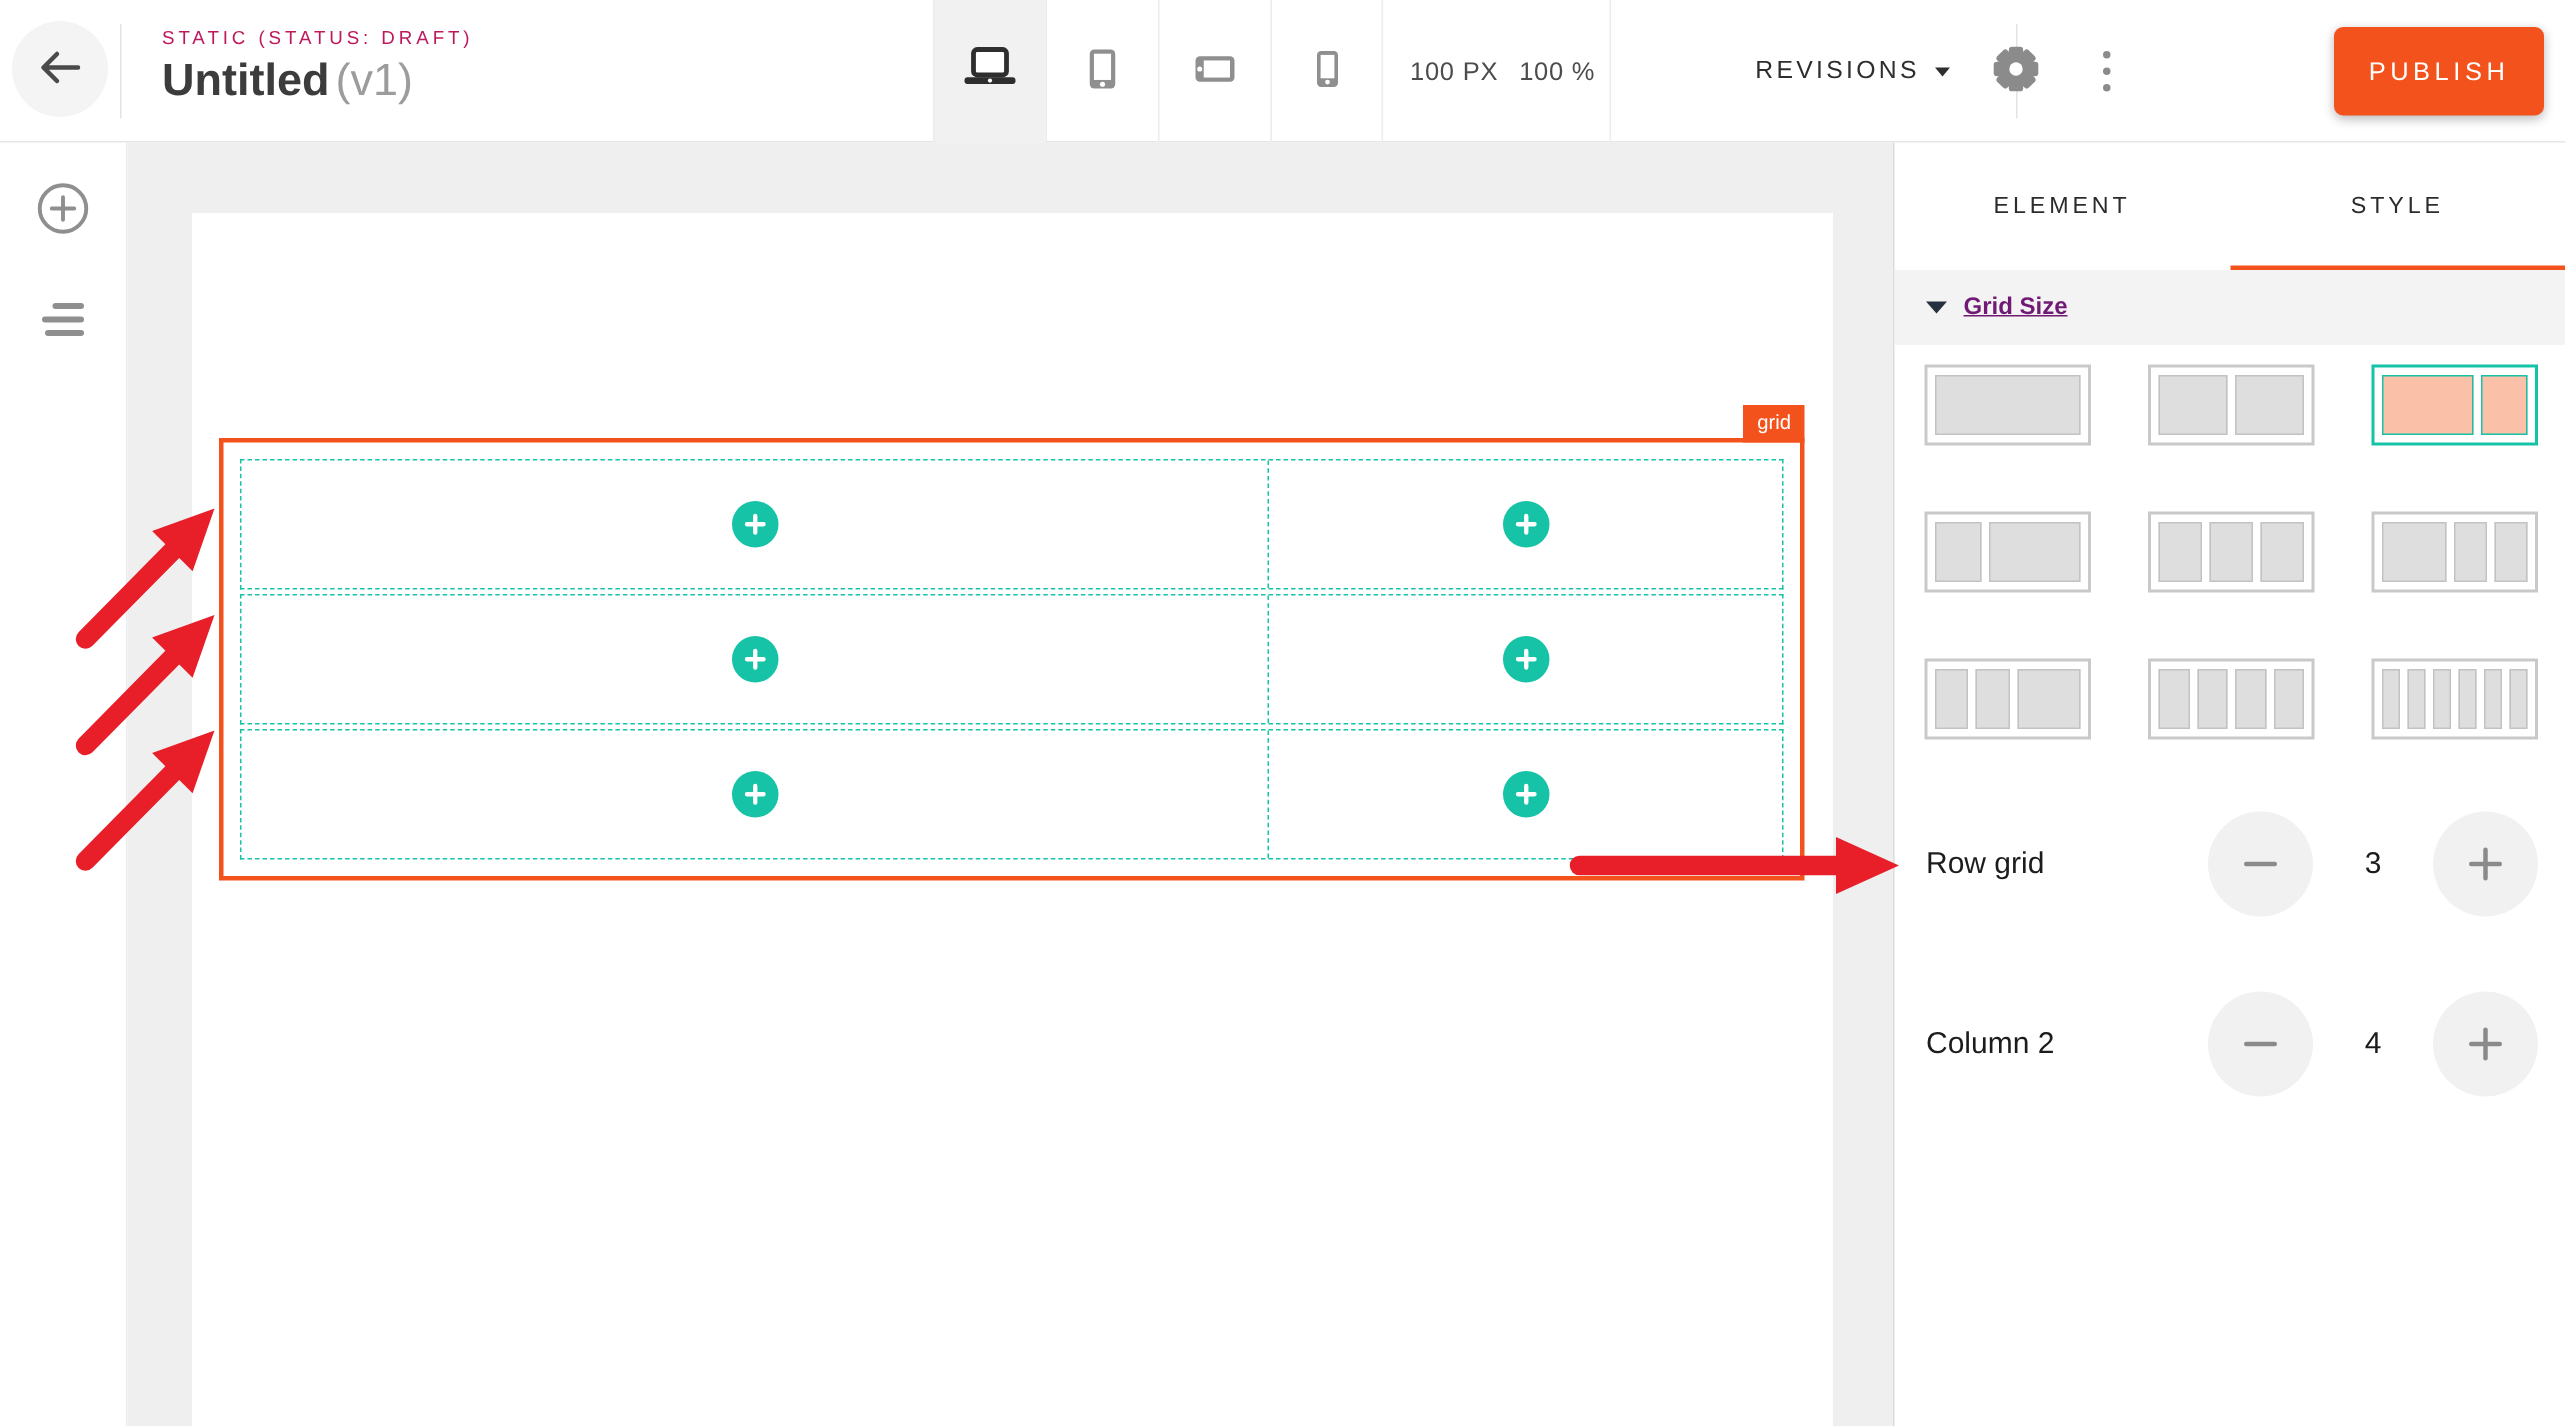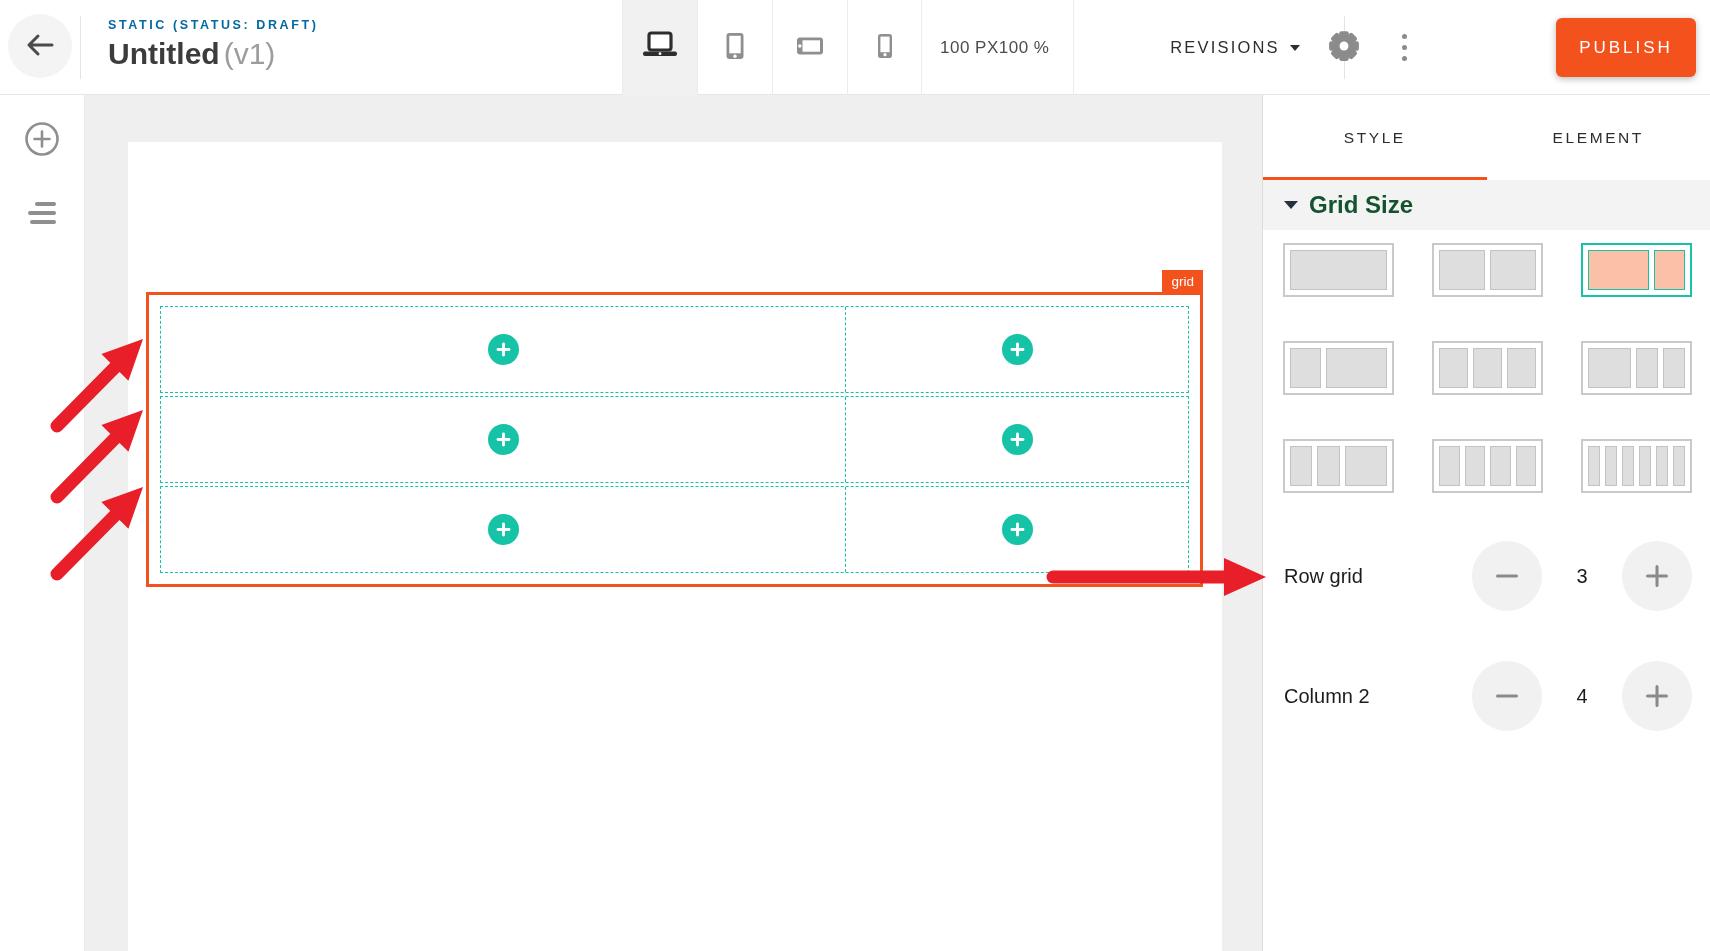--- a/index.html
+++ b/index.html
@@ -9,31 +9,31 @@
          --orange:#f4521d; --teal:#17c3a6; --salmon:#fbc0a8; --red:#e81e29; }
 
   
   .topbar { position:absolute; left:0; top:0; width:1710px; height:95px; background:#fff;
             border-bottom:1px solid #e6e6e6; z-index:10; }
   .back-btn { position:absolute; left:8px; top:14px; width:64px; height:64px; border-radius:50%;
               background:#f4f4f4; border:none; display:flex; align-items:center; justify-content:center; cursor:pointer; }
   .vdiv { position:absolute; top:16px; width:1px; height:63px; background:#e3e3e3; }
   .vdiv.full { top:0; height:95px; background:#ececec; }
   .title-block { position:absolute; left:108px; top:18px; }
-  .eyebrow { font-size:12.5px; letter-spacing:2.6px; color:#0369a1; font-weight:700; }
+  .eyebrow { font-size:12.5px; letter-spacing:2.6px; color:#be185d; font-weight:400; }
   .doc-title { margin-top:5px; font-size:30px; color:#3c3c3c; font-weight:600; }
   .doc-title .version { color:#9c9c9c; font-weight:400; margin-left:4px; }
 
   .devices { position:absolute; left:622px; top:0; height:95px; display:flex; }
   .device-btn { width:75px; height:95px; border:none; background:transparent; border-left:1px solid #ececec;
                 display:flex; align-items:center; justify-content:center; cursor:pointer; }
   .device-btn:last-child { border-right:1px solid #ececec; }
   .device-btn.active { background:#f1f1f1; }
 
-  .zoom-info { position:absolute; left:940px; top:0; height:95px; display:flex; align-items:center; 
+  .zoom-info { position:absolute; left:940px; top:0; height:95px; display:flex; align-items:center; gap:14px;
                font-size:17px; color:#4c4c4c; letter-spacing:0.5px; }
   .revisions { position:absolute; left:1140px; top:0; height:95px; width:190px; background:transparent; border:none;
                display:flex; align-items:center; justify-content:center; gap:10px; cursor:pointer;
                font-family:inherit; font-size:16.5px; letter-spacing:2.2px; color:#2e2e2e; }
   .caret-down { width:0; height:0; border-left:5.5px solid transparent; border-right:5.5px solid transparent;
                 border-top:6.5px solid #2e2e2e; }
   .icon-btn { position:absolute; top:0; height:95px; width:52px; background:transparent; border:none;
               display:flex; align-items:center; justify-content:center; cursor:pointer; }
   .gear-btn { left:1318px; }
   .kebab-btn { left:1378px; }
@@ -74,21 +74,21 @@
   
   .right-panel { width:448px; background:#fff; border-left:1px solid #dcdcdc; position:relative; }
   .tabs { height:85px; display:flex; }
   .tab { flex:1; background:transparent; border:none; position:relative; font-family:inherit;
          font-size:15.5px; letter-spacing:2.6px; color:#2c2c2c; cursor:pointer; }
   .tab.active::after { content:""; position:absolute; left:0; right:0; bottom:0; height:3px; background:var(--orange); }
   .section-header { height:50px; background:#f3f3f3; display:flex; align-items:center; gap:11px;
                     padding-left:21px; cursor:pointer; border:none; width:100%; font-family:inherit; }
   .tri-down { width:0; height:0; border-left:7px solid transparent; border-right:7px solid transparent;
               border-top:8px solid #25313f; }
-  .section-title { font-size:24px; font-weight:600; color:#14532d; }
+  .section-title { font-size:16px; font-weight:600; color:#701a75;text-decoration:underline; }
 
   .thumbs { padding:13px 18px 0 20px; display:grid; grid-template-columns:repeat(3,111px);
             justify-content:space-between; row-gap:44px; }
   .thumb { height:54px; background:#fff; border:2px solid #c9c9c9; padding:5px; display:flex; gap:5px; cursor:pointer; }
   .thumb-cell { background:#dedede; border:1px solid #c2c2c2; }
   .thumb.selected { border-color:var(--teal); }
   .thumb.selected .thumb-cell { background:var(--salmon); border:1.5px solid var(--teal); }
 
   .steppers { margin-top:48px; }
   .stepper-row { display:flex; align-items:center; height:70px; margin-bottom:50px; padding:0 18px 0 21px; }
@@ -272,22 +272,22 @@
                   </button>
                 </div>
               </div>
             </div>
         </div>
       </div>
     </div>
 
     <aside class="right-panel">
       <div class="tabs">
+        <button class="tab">ELEMENT</button>
         <button class="tab active">STYLE</button>
-        <button class="tab">ELEMENT</button>
       </div>
       <button class="section-header">
         <span class="tri-down"></span>
         <span class="section-title">Grid Size</span>
       </button>
 
       <div class="thumbs">
           <button class="thumb">
             <span class="thumb-cell" style="flex: 12 1 0%;"></span>
           </button>

